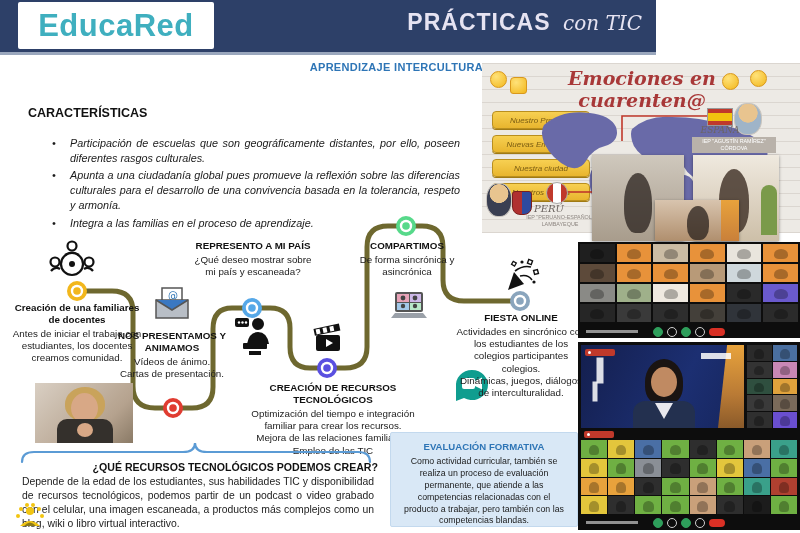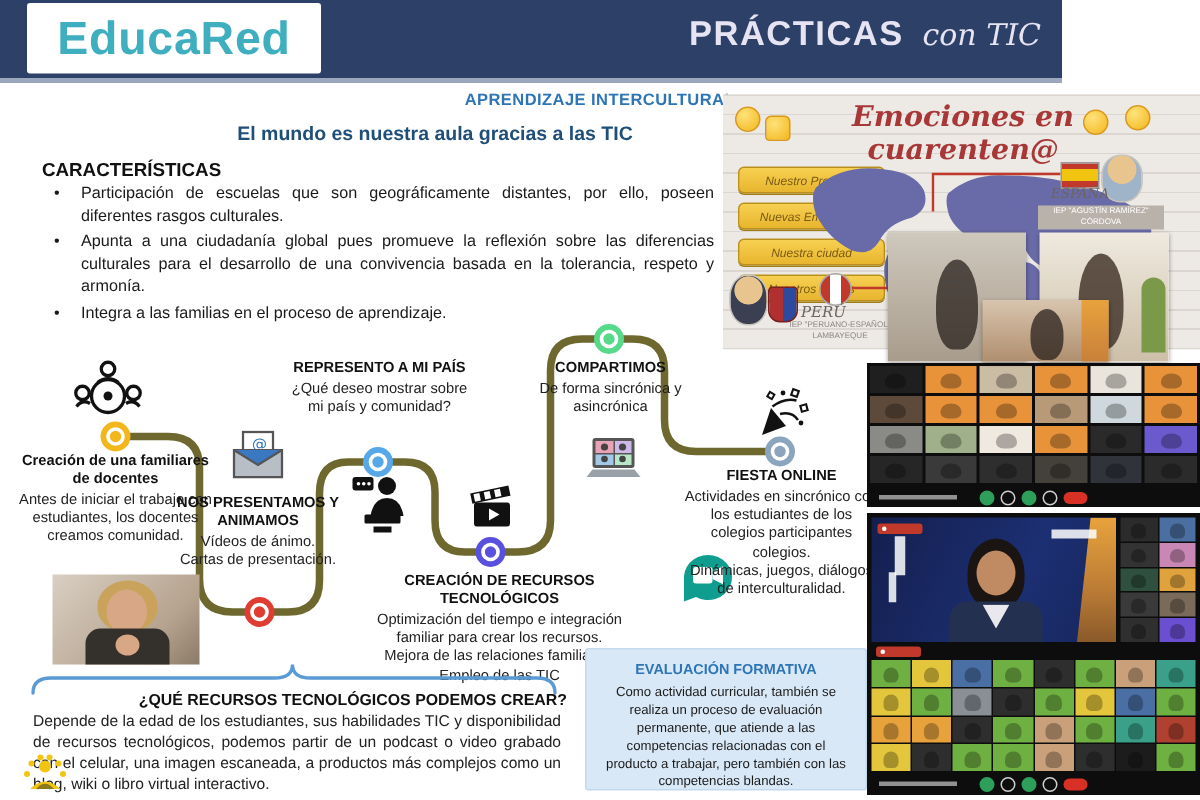--- a/index.html
+++ b/index.html
@@ -1,35 +1,35 @@
 <!DOCTYPE html>
 <html><head>
 <meta charset="utf-8">
 <style>
   html,body{margin:0;padding:0;background:#fff;}
   .canvas{position:relative;width:800px;height:533px;background:#fff;overflow:hidden;
           font-family:"Liberation Sans",sans-serif;color:#1a1a1a;}
   
-  .topbar{position:absolute;left:0;top:0;width:708px;height:52px;background:#2d4068;
+  .topbar{position:absolute;left:0;top:0;width:656px;height:52px;background:#2d4068;
           border-bottom:3px solid #9aa7bd;}
   .brand-box{position:absolute;left:18px;top:2px;width:196px;height:47px;background:#fff;
              border-radius:2px;display:flex;align-items:center;justify-content:center;}
   .brand{font-size:31px;font-weight:bold;color:#3fafbf;letter-spacing:.5px;}
   .program{position:absolute;right:14px;top:9px;color:#e6e3f2;white-space:nowrap;}
   .prog-main{font-size:23px;font-weight:bold;letter-spacing:1px;}
   .prog-script{font-family:"DejaVu Serif",serif;font-style:italic;font-size:20px;margin-left:8px;}
   
   .page-title{position:absolute;left:90px;top:61px;width:400px;text-align:right;
               color:#2e75b6;font-size:11px;font-weight:bold;letter-spacing:.3px;}
   .page-subtitle{position:absolute;left:90px;top:81px;width:400px;text-align:center;
                  color:#1f4e79;font-size:13px;font-weight:bold;}
   
   .carac{position:absolute;left:28px;top:106px;width:448px;}
   .carac h2{margin:0 0 2px;font-size:12.5px;font-weight:bold;color:#111;}
-  .carac ul{margin:0;padding:0;list-style:none;}
+  .carac ul{margin:16px;padding:0;list-style:none;font-style:italic;}
   .carac li{position:relative;padding-left:26px;font-size:10.8px;line-height:1.4;
             text-align:justify;margin-bottom:2px;}
   .carac li:before{content:"•";position:absolute;left:8px;top:0;}
   
   .flow-svg{position:absolute;left:0;top:0;pointer-events:none;}
   .step{position:absolute;text-align:center;}
   .step h4{margin:0 0 2px;font-size:9.8px;font-weight:bold;line-height:1.22;color:#111;}
   .step p{margin:0;font-size:9.8px;line-height:1.25;color:#222;white-space:pre-line;}
   .flow-icon{position:absolute;}
   
@@ -128,21 +128,20 @@
     <div class="brand-box">
       <span class="brand">EducaRed</span>
     </div>
     <div class="program">
       <span class="prog-main">PRÁCTICAS</span>
       <span class="prog-script">con TIC</span>
     </div>
   </header>
 
   <div class="page-title">APRENDIZAJE INTERCULTURAL</div>
-  <div class="page-subtitle">El mundo es nuestra aula gracias a las TIC</div>
 
   <section class="carac">
     <h2>CARACTERÍSTICAS</h2>
     <ul>
       <li>Participación de escuelas que son geográficamente distantes, por ello, poseen diferentes rasgos culturales.</li>
       <li>Apunta a una ciudadanía global pues promueve la reflexión sobre las diferencias culturales para el desarrollo de una convivencia basada en la tolerancia, respeto y armonía.</li>
       <li>Integra a las familias en el proceso de aprendizaje.</li>
     </ul>
   </section>
 
@@ -251,21 +250,21 @@
     <h4>Creación de una familiares de docentes</h4>
     <p>Antes de iniciar el trabajo con estudiantes, los docentes creamos comunidad.</p>
   </div>
   <div class="step" style="left:116px;top:330px;width:112px">
     <h4>NOS PRESENTAMOS Y ANIMAMOS</h4>
     <p>Vídeos de ánimo.
 Cartas de presentación.</p>
   </div>
   <div class="step" style="left:194px;top:240px;width:118px">
     <h4>REPRESENTO A MI PAÍS</h4>
-    <p>¿Qué deseo mostrar sobre mi país y comunidad?</p>
+    <p>¿Qué deseo mostrar sobre mi país y escaneada?</p>
   </div>
   <div class="step" style="left:237px;top:382px;width:192px">
     <h4>CREACIÓN DE RECURSOS TECNOLÓGICOS</h4>
     <p>Optimización del tiempo e integración familiar para crear los recursos.
 Mejora de las relaciones familiares.
 Empleo de las TIC</p>
   </div>
   <div class="step" style="left:354px;top:240px;width:106px">
     <h4>COMPARTIMOS</h4>
     <p>De forma sincrónica y asincrónica</p>

